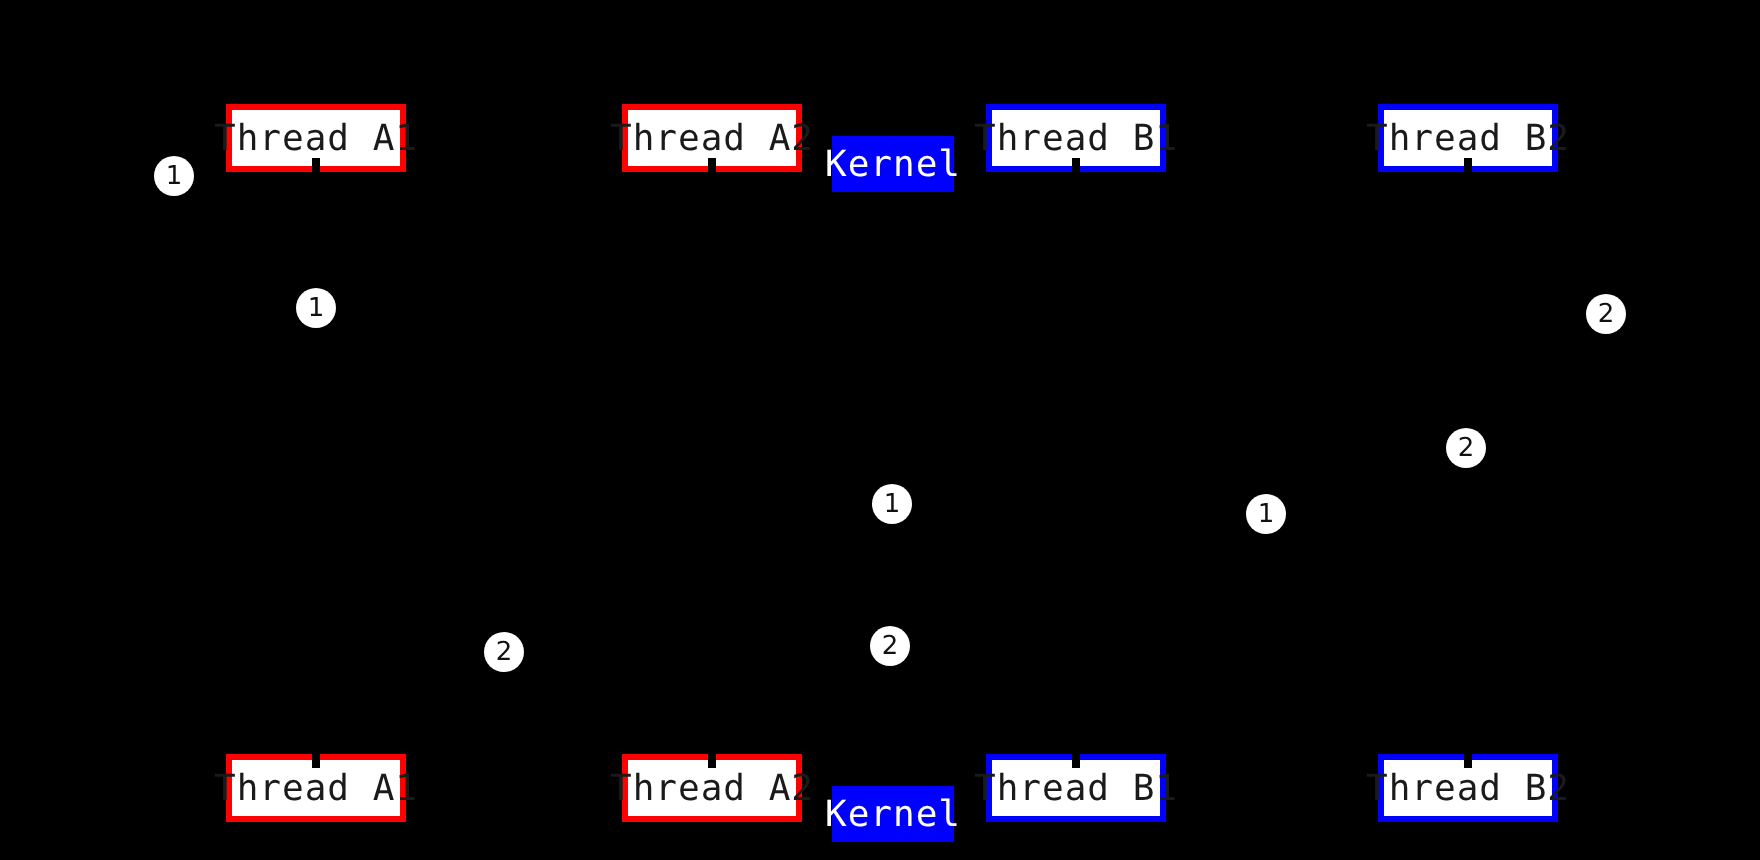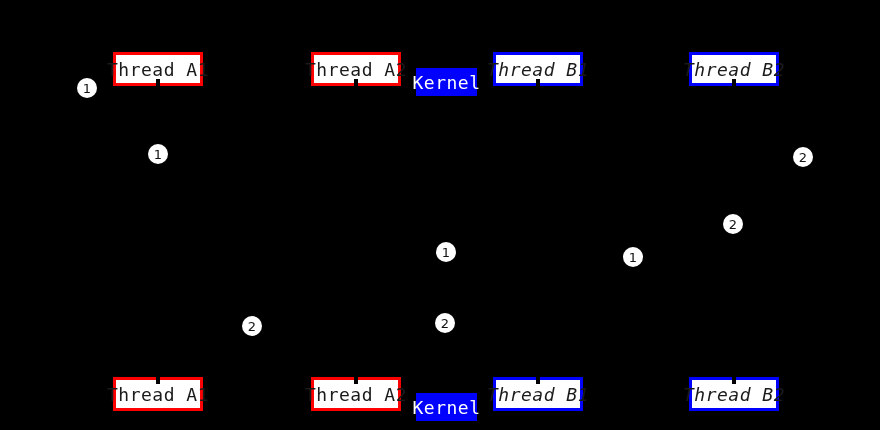--- a/index.html
+++ b/index.html
@@ -28,21 +28,20 @@
   }
   .entity.red-border {
     background: #ffffff;
     border: 3px solid #ff0000;
     color: #1a1a1a;
   }
   .entity.blue-border {
     background: #ffffff;
     border: 3px solid #0000ff;
     color: #1a1a1a;
-    font-style: italic;
   }
   .entity.blue-fill {
     background: #0000ff;
     border: none;
     color: #ffffff;
     margin-top: 13px;
   }
   .lifeline {
     position: absolute;
     width: 4px;

